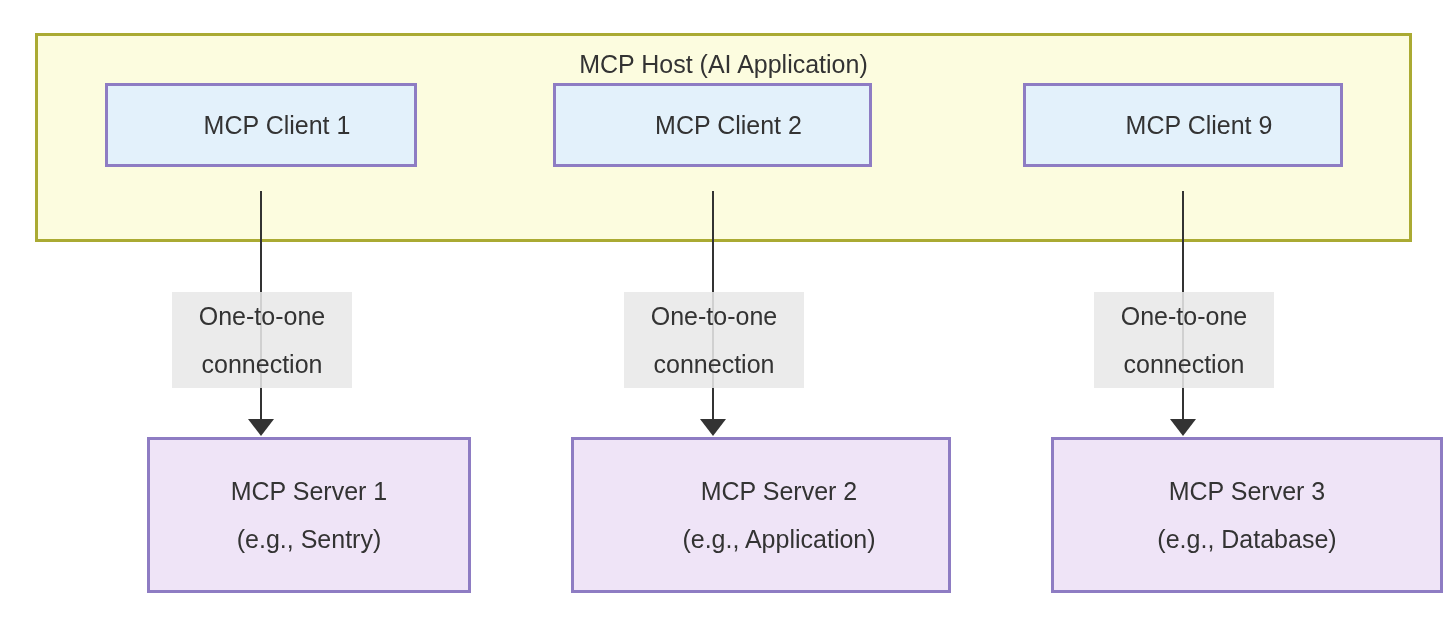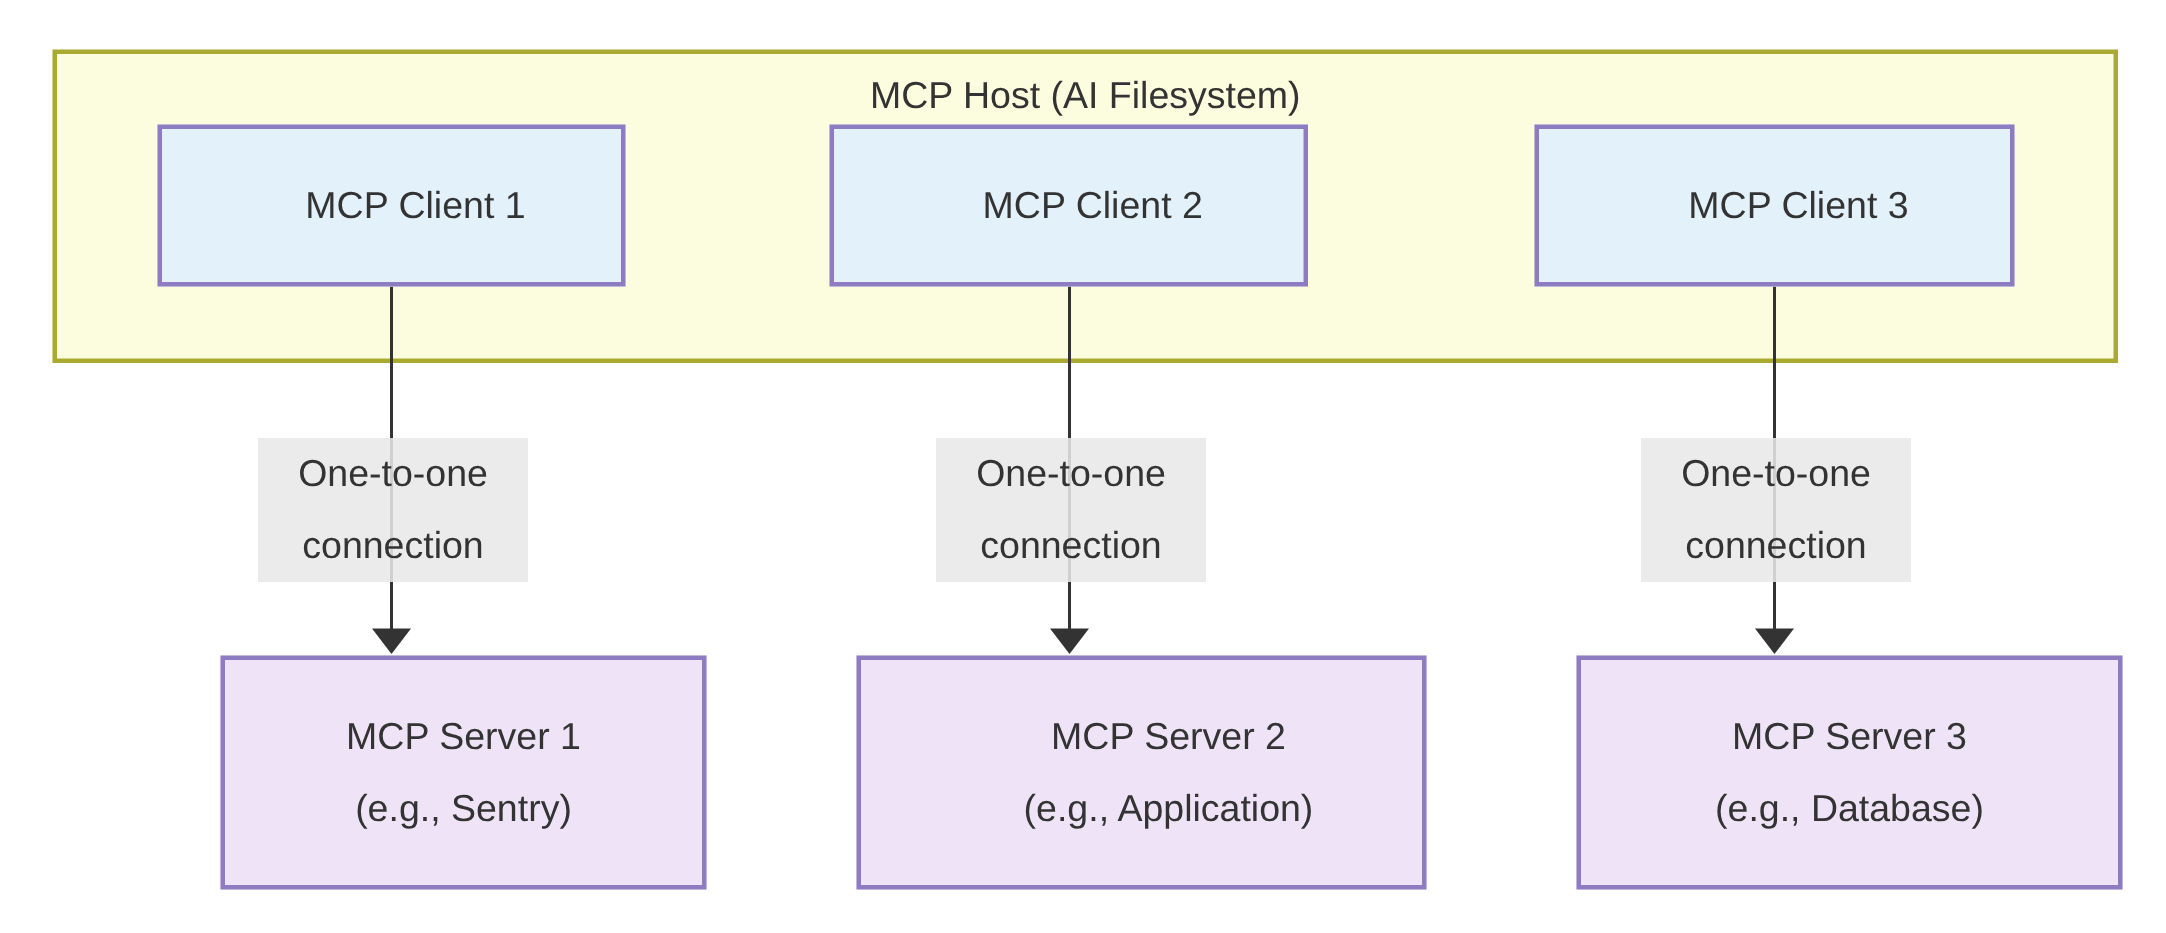--- a/index.html
+++ b/index.html
@@ -48,28 +48,28 @@
     display: flex;
     flex-direction: column;
     align-items: center;
     justify-content: center;
     border: 3px solid var(--node-border);
     font-size: 25px;
     line-height: 48px;
     text-align: center;
     z-index: 3;
   }
-  .client { background: var(--client-fill); top: 83px; height: 108px; padding-left: 32px; }
+  .client { background: var(--client-fill); top: 83px; height: 84px; padding-left: 32px; }
   .client.c1 { left: 105px;  width: 312px; }
   .client.c2 { left: 553px;  width: 319px; }
   .client.c3 { left: 1023px; width: 320px; }
   .server { background: var(--server-fill); top: 437px; height: 156px; margin-left: 48px; }
   .server.s1 { left: 99px;   width: 324px; }
   .server.s2 { left: 523px;  width: 380px; padding-left: 36px; }
-  .server.s3 { left: 1003px; width: 364px; }
+  .server.s3 { left: 1003px; width: 392px; }
   
   .edge-line {
     position: absolute;
     top: 191px;
     width: 2px;
     height: 232px;
     background: var(--arrow-color);
     z-index: 2;
   }
   .edge-line.e1 { left: 260px; }
@@ -106,31 +106,31 @@
   .edge-label.e1 { left: 172px; }
   .edge-label.e2 { left: 624px; }
   .edge-label.e3 { left: 1094px; }
 </style>
 </head>
 <body>
 
 <div class="canvas">
 
   <div class="host">
-    <div class="host-title">MCP Host (AI Filesystem)</div>
+    <div class="host-title">MCP Host (AI Application)</div>
   </div>
 
   <div class="node client c1">
     <span>MCP Client 1</span>
   </div>
   <div class="node client c2">
     <span>MCP Client 2</span>
   </div>
   <div class="node client c3">
-    <span>MCP Client 3</span>
+    <span>MCP Client 9</span>
   </div>
 
   <div class="edge-line e1"></div>
   <div class="edge-line e2"></div>
   <div class="edge-line e3"></div>
 
   <div class="arrowhead e1"></div>
   <div class="arrowhead e2"></div>
   <div class="arrowhead e3"></div>
 

